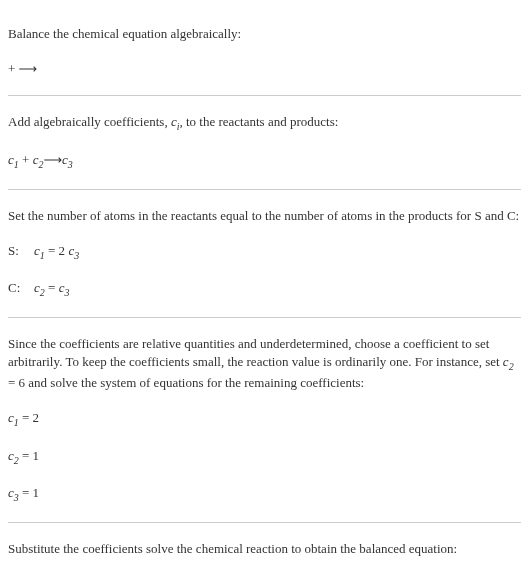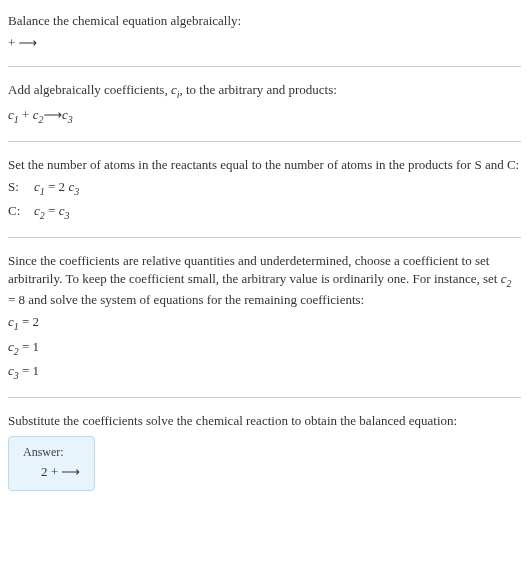--- a/index.html
+++ b/index.html
@@ -6,21 +6,21 @@
     margin: 0;
     padding: 8px;
     font-family: Georgia, 'Times New Roman', serif;
     font-size: 13px;
     color: #333;
     width: 529px;
     box-sizing: border-box;
     background: #fff;
   }
   .line {
-    margin: 4px 0;
+    margin: 17px 0;
     line-height: 1.4;
   }
   hr.sep {
     border: none;
     border-top: 1px solid #ccc;
     margin: 14px 0;
   }
   .sub {
     font-style: italic;
     font-size: 10px;
@@ -60,21 +60,21 @@
 <body>
 
 
 
 <div class="line">Balance the chemical equation algebraically:</div>
 <div class="line"> +  ⟶ </div>
 
 <hr class="sep">
 
 <div class="line">
-  <span>Add algebraically coefficients, </span><span class="ital">c</span><span class="sub">i</span><span>, to the arbitrary and products:</span>
+  <span>Add algebraically coefficients, </span><span class="ital">c</span><span class="sub">i</span><span>, to the reactants and products:</span>
 </div>
 <div class="line">
   <span class="ital">c</span><span class="sub">1</span><span> + </span><span class="ital">c</span><span class="sub">2</span><span class="arrow">  ⟶ </span><span class="ital">c</span><span class="sub">3</span>
 </div>
 
 <hr class="sep">
 
 <div class="line">Set the number of atoms in the reactants equal to the number of atoms in the products for S and C:</div>
 <div class="line eq-row">
   <span class="eq-label">S:</span>
@@ -85,21 +85,21 @@
 <div class="line eq-row">
   <span class="eq-label">C:</span>
   <span>
     <span class="ital">c</span><span class="sub">2</span><span> = </span><span class="ital">c</span><span class="sub">3</span>
   </span>
 </div>
 
 <hr class="sep">
 
 <div class="line">
-  <span>Since the coefficients are relative quantities and underdetermined, choose a coefficient to set arbitrarily. To keep the coefficient small, the arbitrary value is ordinarily one. For instance, set </span><span class="ital">c</span><span class="sub">2</span><span> = 8 and solve the system of equations for the remaining coefficients:</span>
+  <span>Since the coefficients are relative quantities and underdetermined, choose a coefficient to set arbitrarily. To keep the coefficients small, the reaction value is ordinarily one. For instance, set </span><span class="ital">c</span><span class="sub">2</span><span> = 6 and solve the system of equations for the remaining coefficients:</span>
 </div>
 <div class="line">
   <span class="ital">c</span><span class="sub">1</span><span> = 2</span>
 </div>
 <div class="line">
   <span class="ital">c</span><span class="sub">2</span><span> = 1</span>
 </div>
 <div class="line">
   <span class="ital">c</span><span class="sub">3</span><span> = 1</span>
 </div>

